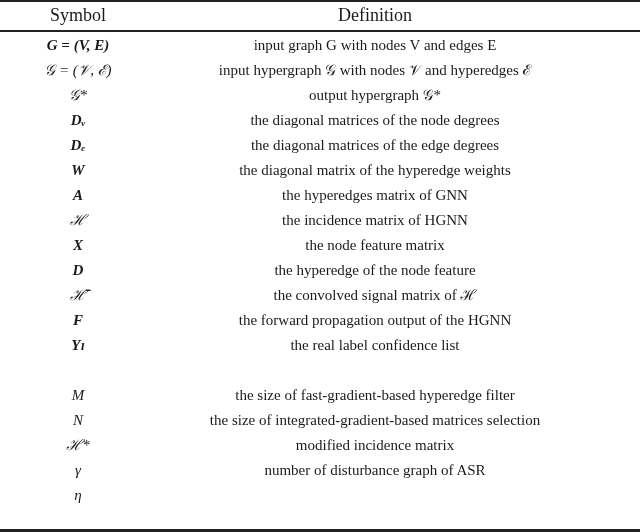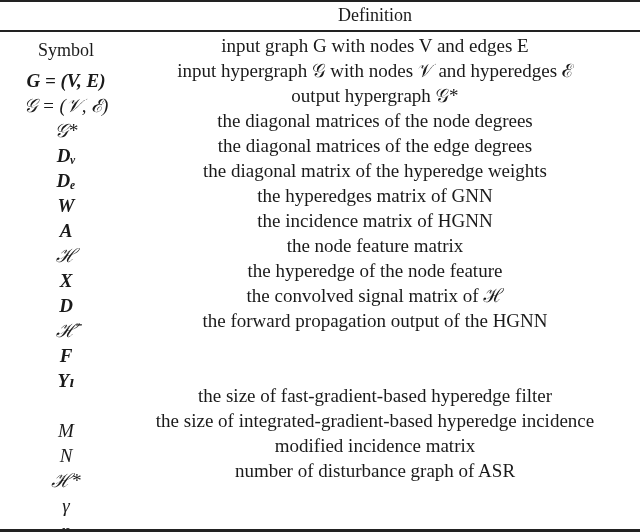--- a/index.html
+++ b/index.html
@@ -6,22 +6,22 @@
     body { width: 640px; height: 532px; overflow: hidden; position: relative;
            font-family: "Liberation Serif", "DejaVu Serif", serif; color: #1a1a1a; }
     .table { position: absolute; left: 0; top: 0; width: 640px; height: 532px; }
     .rule { position: absolute; left: 0; width: 640px; background: #222; }
     .rule.top { top: 0; height: 2px; }
     .rule.mid { top: 30px; height: 2px; }
     .rule.bot { top: 529px; height: 3px; }
     .header { position: absolute; top: 2px; left: 0; width: 640px; height: 28px; }
     .row { position: absolute; left: 0; width: 640px; height: 25px; }
     .cell { position: absolute; top: 0; height: 25px; line-height: 25px; text-align: center;
-            font-size: 19px; white-space: nowrap; }
-    .c-sym { left: 0; width: 132px; margin-top: 35px; }
+            font-size: 15px; white-space: nowrap; }
+    .c-sym { left: 12px; width: 132px; }
     .c-def { left: 121px; width: 508px; }
     .header .cell { height: 28px; line-height: 26px; font-size: 18px; }
     .sym { font-style: italic; font-weight: bold; }
     .sym.cal { font-family: Liberation Serif, serif; font-style: italic; font-weight: normal; }
     .sym.plain { font-weight: normal; }
   </style>
 </head>
 <body>
 
 <div class="table">
@@ -75,28 +75,29 @@
   <div class="row" style="top:283px">
     <div class="cell c-sym sym cal">ℋ̄</div>
     <div class="cell c-def">the convolved signal matrix of ℋ</div>
   </div>
   <div class="row" style="top:308px">
     <div class="cell c-sym sym">F</div>
     <div class="cell c-def">the forward propagation output of the HGNN</div>
   </div>
   <div class="row" style="top:333px">
     <div class="cell c-sym sym">Yₗ</div>
+    <div class="cell c-def">the real label confidence list</div>
   </div>
   <div class="row" style="top:383px">
     <div class="cell c-sym sym plain">M</div>
     <div class="cell c-def">the size of fast-gradient-based hyperedge filter</div>
   </div>
   <div class="row" style="top:408px">
     <div class="cell c-sym sym plain">N</div>
-    <div class="cell c-def">the size of integrated-gradient-based hyperedge incidence</div>
+    <div class="cell c-def">the size of integrated-gradient-based matrices selection</div>
   </div>
   <div class="row" style="top:433px">
     <div class="cell c-sym sym cal">ℋ*</div>
     <div class="cell c-def">modified incidence matrix</div>
   </div>
   <div class="row" style="top:458px">
     <div class="cell c-sym sym plain">γ</div>
     <div class="cell c-def">number of disturbance graph of ASR</div>
   </div>
   <div class="row" style="top:483px">

